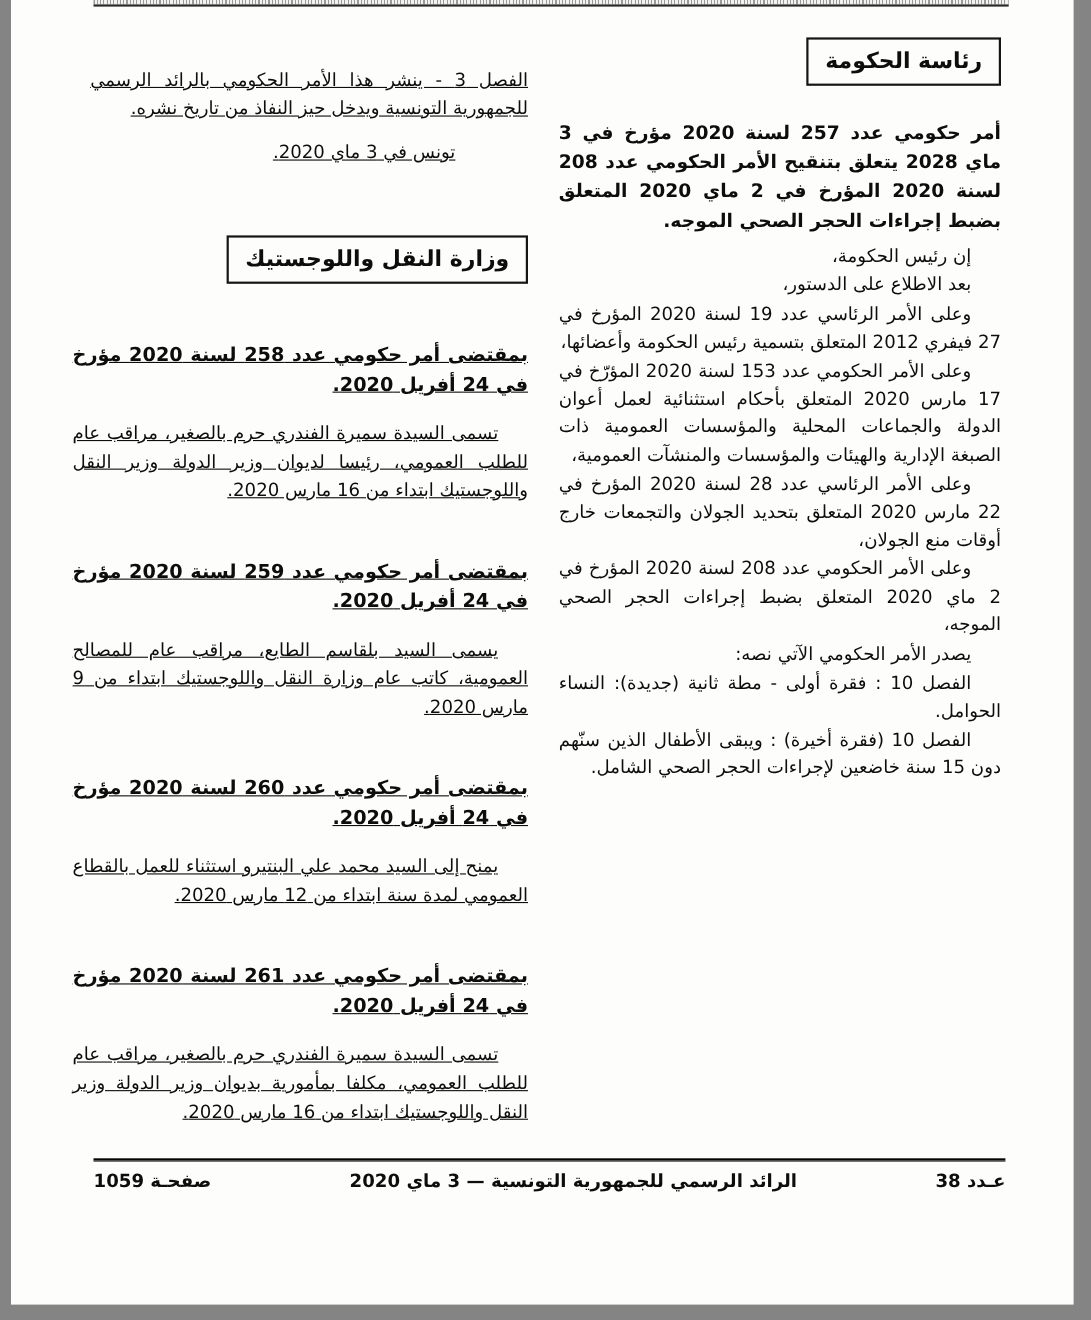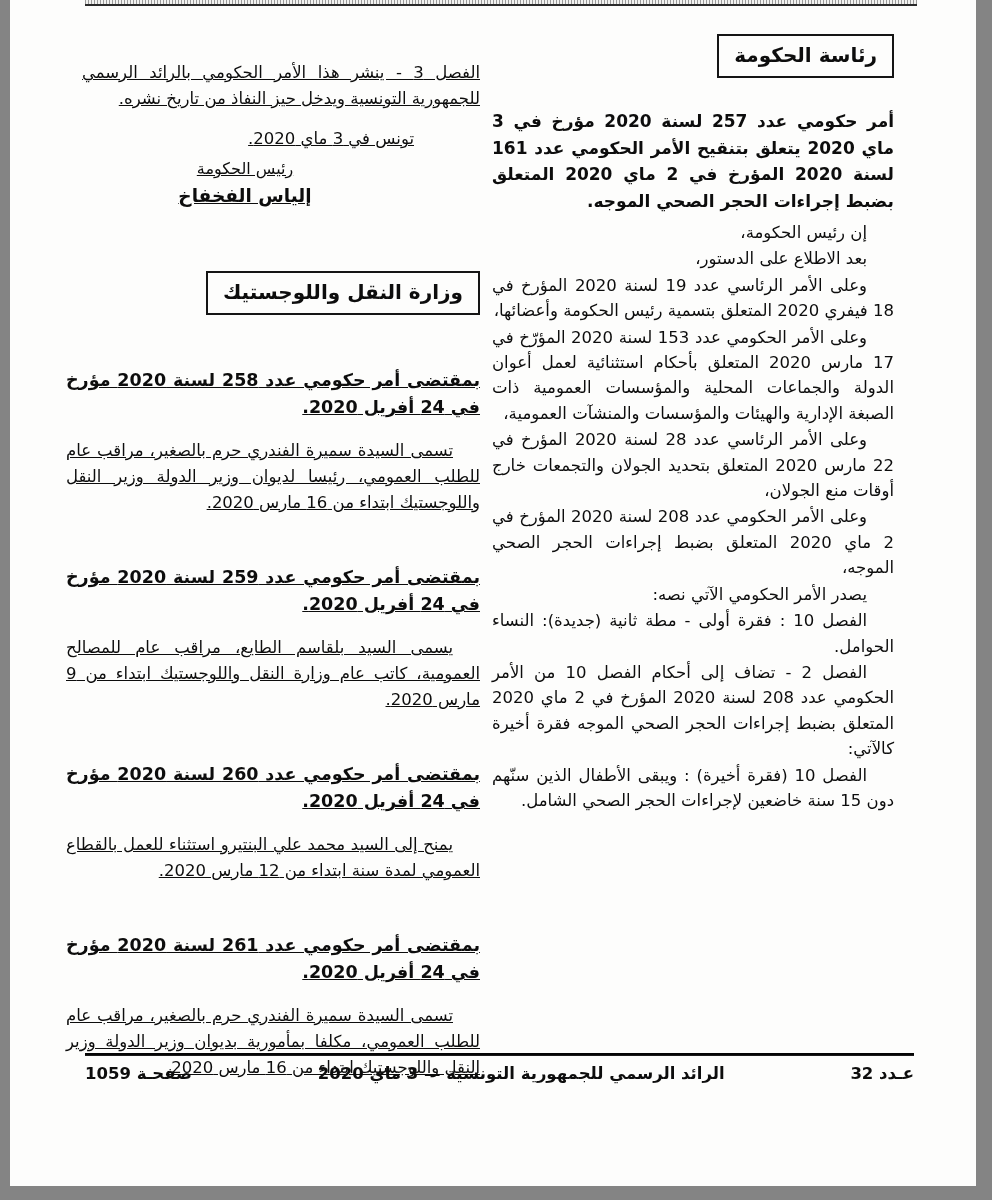--- a/index.html
+++ b/index.html
@@ -11,21 +11,21 @@
   .page{
     position:absolute;left:10px;top:0;width:966px;height:1186px;
     background:#fdfdfc;color:#0d0d0d;
   }
   .top-strip{
     position:absolute;left:75px;top:0;width:832px;height:4px;
     background:repeating-linear-gradient(90deg,#9a9a9a 0 1px,#f2f2f0 1px 3px);
     border-bottom:2px solid #2a2a2a;
   }
   .col{position:absolute;direction:rtl;text-align:justify;}
-  .col-right{left:482px;top:28px;width:402px;}
+  .col-right{left:498px;top:28px;width:402px;}
   .col-left{left:56px;top:56px;width:414px;text-decoration:underline;}
   .box-header-wrap{margin:0;}
   .box-header{
     display:inline-block;border:2px solid #151515;background:#fdfdfc;
     padding:7px 15px 9px 15px;font-weight:bold;font-size:20px;line-height:24px;
     white-space:nowrap;
   }
   .col-right .box-header-wrap{margin-top:6px;}
   .decree-title{
     font-weight:bold;font-size:17px;line-height:26.5px;
@@ -75,57 +75,52 @@
 <body>
 
 <div class="page">
 
   <div class="top-strip"></div>
 
   <div class="col col-right">
     <div class="box-header-wrap">
       <span class="box-header">رئاسة الحكومة</span>
     </div>
-    <p class="decree-title">أمر حكومي عدد 257 لسنة 2020 مؤرخ في 3 ماي 2020 يتعلق بتنقيح الأمر الحكومي عدد 161 لسنة 2020 المؤرخ في 2 ماي 2020 المتعلق بضبط إجراءات الحجر الصحي الموجه.</p>
+    <p class="decree-title">أمر حكومي عدد 257 لسنة 2020 مؤرخ في 3 ماي 2028 يتعلق بتنقيح الأمر الحكومي عدد 208 لسنة 2020 المؤرخ في 2 ماي 2020 المتعلق بضبط إجراءات الحجر الصحي الموجه.</p>
     <p class="para first">إن رئيس الحكومة،</p>
     <p class="para">بعد الاطلاع على الدستور،</p>
-    <p class="para">وعلى الأمر الرئاسي عدد 19 لسنة 2020 المؤرخ في 18 فيفري 2020 المتعلق بتسمية رئيس الحكومة وأعضائها،</p>
+    <p class="para">وعلى الأمر الرئاسي عدد 19 لسنة 2020 المؤرخ في 27 فيفري 2012 المتعلق بتسمية رئيس الحكومة وأعضائها،</p>
     <p class="para">وعلى الأمر الحكومي عدد 153 لسنة 2020 المؤرّخ في 17 مارس 2020 المتعلق بأحكام استثنائية لعمل أعوان الدولة والجماعات المحلية والمؤسسات العمومية ذات الصبغة الإدارية والهيئات والمؤسسات والمنشآت العمومية،</p>
     <p class="para">وعلى الأمر الرئاسي عدد 28 لسنة 2020 المؤرخ في 22 مارس 2020 المتعلق بتحديد الجولان والتجمعات خارج أوقات منع الجولان،</p>
     <p class="para">وعلى الأمر الحكومي عدد 208 لسنة 2020 المؤرخ في 2 ماي 2020 المتعلق بضبط إجراءات الحجر الصحي الموجه،</p>
     <p class="para">يصدر الأمر الحكومي الآتي نصه:</p>
     <p class="para">الفصل 10 : فقرة أولى - مطة ثانية (جديدة): النساء الحوامل.</p>
-    <p class="para">الفصل 2 - تضاف إلى أحكام الفصل 10 من الأمر الحكومي عدد 208 لسنة 2020 المؤرخ في 2 ماي 2020 المتعلق بضبط إجراءات الحجر الصحي الموجه فقرة أخيرة كالآتي:</p>
     <p class="para">الفصل 10 (فقرة أخيرة) : ويبقى الأطفال الذين سنّهم دون 15 سنة خاضعين لإجراءات الحجر الصحي الشامل.</p>
   </div>
 
   <div class="col col-left">
     <p class="lc-closing">الفصل 3 - ينشر هذا الأمر الحكومي بالرائد الرسمي للجمهورية التونسية ويدخل حيز النفاذ من تاريخ نشره.</p>
     <p class="lc-date">تونس في 3 ماي 2020.</p>
-    <div class="signature">
-      <div class="sig-title">رئيس الحكومة</div>
-      <div class="sig-name">إلياس الفخفاخ</div>
-    </div>
     <div class="box-header-wrap lc-box-wrap">
       <span class="box-header">وزارة النقل واللوجستيك</span>
     </div>
 
     <p class="decree-heading first">بمقتضى أمر حكومي عدد 258 لسنة 2020 مؤرخ في 24 أفريل 2020.</p>
     <p class="decree-body">تسمى السيدة سميرة الفندري حرم بالصغير، مراقب عام للطلب العمومي، رئيسا لديوان وزير الدولة وزير النقل واللوجستيك ابتداء من 16 مارس 2020.</p>
 
     <p class="decree-heading">بمقتضى أمر حكومي عدد 259 لسنة 2020 مؤرخ في 24 أفريل 2020.</p>
     <p class="decree-body">يسمى السيد بلقاسم الطايع، مراقب عام للمصالح العمومية، كاتب عام وزارة النقل واللوجستيك ابتداء من 9 مارس 2020.</p>
 
     <p class="decree-heading">بمقتضى أمر حكومي عدد 260 لسنة 2020 مؤرخ في 24 أفريل 2020.</p>
     <p class="decree-body">يمنح إلى السيد محمد علي البنتيرو استثناء للعمل بالقطاع العمومي لمدة سنة ابتداء من 12 مارس 2020.</p>
 
     <p class="decree-heading">بمقتضى أمر حكومي عدد 261 لسنة 2020 مؤرخ في 24 أفريل 2020.</p>
     <p class="decree-body">تسمى السيدة سميرة الفندري حرم بالصغير، مراقب عام للطلب العمومي، مكلفا بمأمورية بديوان وزير الدولة وزير النقل واللوجستيك ابتداء من 16 مارس 2020.</p>
   </div>
 
   <div class="footer-rule"></div>
   <div class="footer-row">
-    <span class="footer-item">عـدد 32</span>
+    <span class="footer-item">عـدد 38</span>
     <span class="footer-item">الرائد الرسمي للجمهورية التونسية — 3 ماي 2020</span>
     <span class="footer-item">صفحـة 1059</span>
   </div>
 
 </div>
 
 </body></html>

